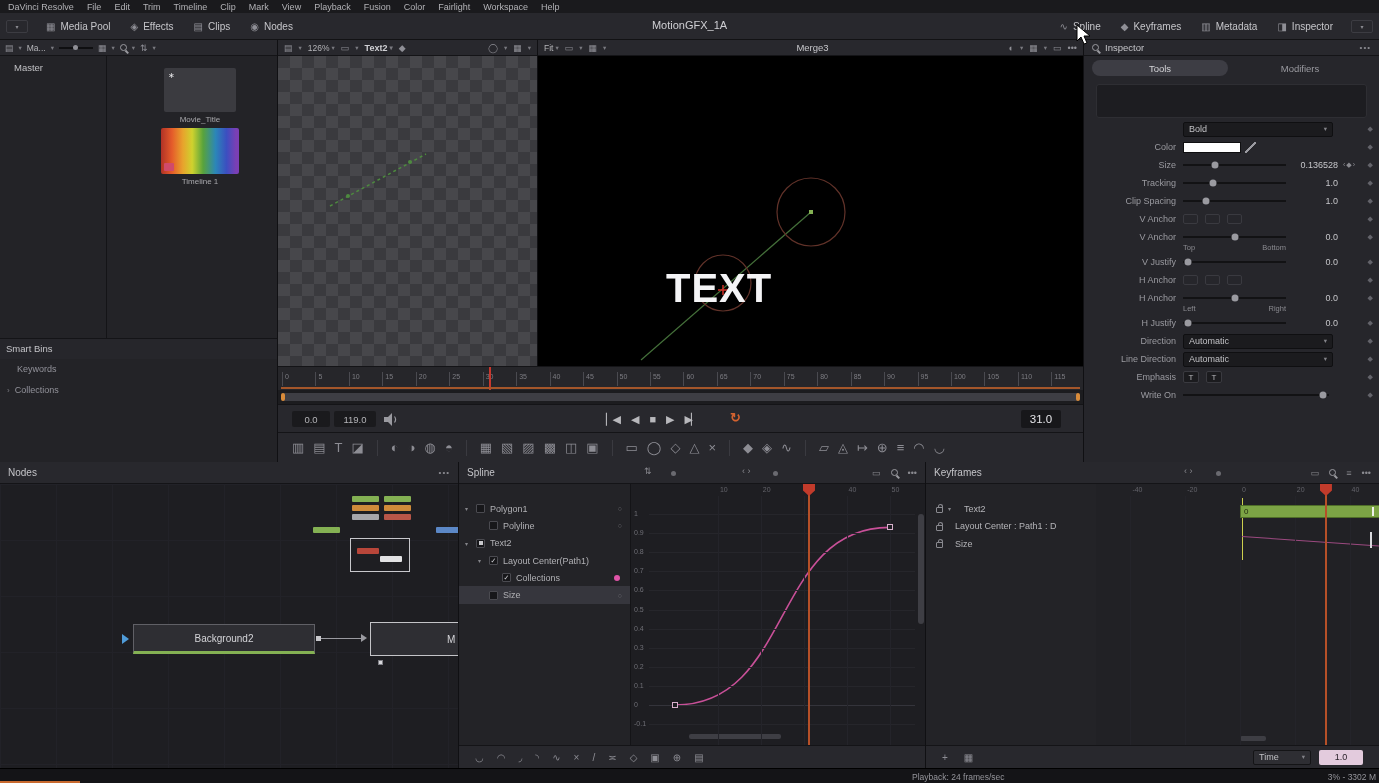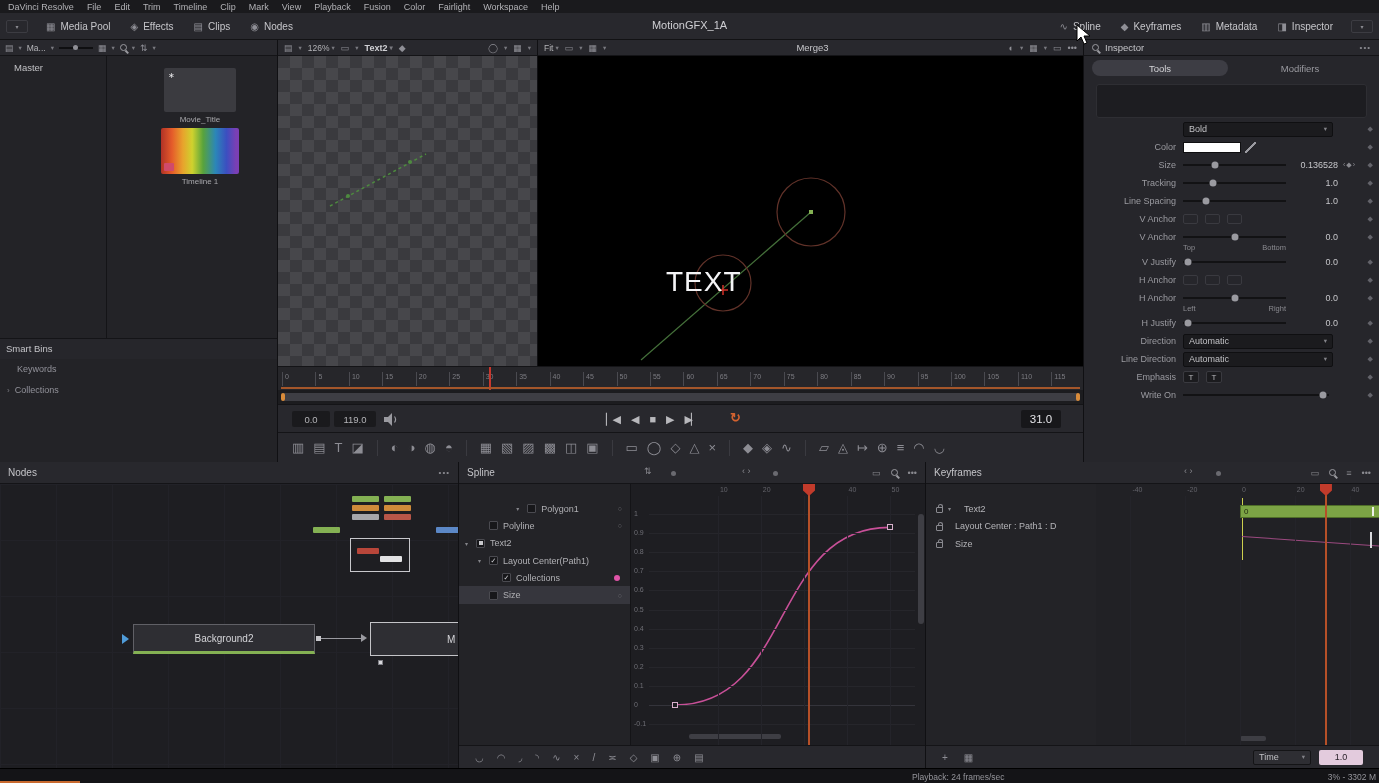--- a/index.html
+++ b/index.html
@@ -48,21 +48,21 @@
 #rv{position:absolute;left:259px;top:0;width:546px;height:326px;border-left:1px solid #101013;}
 .v-header{height:16px;background:#28282d;border-bottom:1px solid #141417;display:flex;align-items:center;gap:6px;padding:0 6px;position:relative;font-size:8.5px;color:#9a9aa0;}
 .v-zoom{display:flex;align-items:center;gap:2px;font-size:8.5px;color:#b4b4b8;}
 .v-node{display:flex;align-items:center;gap:2px;font-size:9px;font-weight:bold;color:#d0d0d4;}
 .v-center{position:absolute;left:4px;right:0;text-align:center;font-size:9.5px;color:#c6c6ca;pointer-events:none;}
 .v-right{margin-left:auto;display:flex;align-items:center;gap:6px;}
 .lv-canvas{position:absolute;left:0;top:16px;width:259px;height:310px;overflow:hidden;
 background-image:conic-gradient(#47474b 90deg,#3a3a3e 90deg 180deg,#47474b 180deg 270deg,#3a3a3e 270deg);background-size:24px 24px;}
 .rv-canvas{position:absolute;left:0;top:16px;width:546px;height:310px;background:#000;overflow:hidden;}
 .lv-text{position:absolute;left:-6px;top:190px;font-size:70px;font-weight:bold;color:#f2f2f2;letter-spacing:-2px;line-height:1;}
-.rv-text{position:absolute;left:128px;top:212px;font-size:28px;font-weight:normal;color:#f4f4f6;letter-spacing:1px;line-height:1;}
+.rv-text{position:absolute;left:128px;top:212px;font-size:40px;font-weight:bold;color:#f4f4f6;letter-spacing:1px;line-height:1;}
 .v-overlay{position:absolute;left:0;top:0;}
 
 #ruler{position:absolute;left:0;top:326px;width:805px;height:24px;background:#26262a;border-top:1px solid #141417;overflow:hidden;}
 #ruler::after{content:"";position:absolute;left:3px;right:3px;bottom:1px;height:2px;background:#a4562a;}
 .tick{position:absolute;top:5px;font-size:7px;color:#7c7c82;border-left:1px solid #4a4a50;padding-left:2px;line-height:9px;height:14px;}
 .ruler-playhead{position:absolute;top:0;bottom:0;width:2px;background:#c8372d;}
 #scrollzone{position:absolute;left:0;top:350px;width:805px;height:14px;background:#1c1c1f;}
 #scrollzone .thumb{position:absolute;left:3px;right:3px;top:3px;height:8px;background:#3e3e44;border-radius:4px;}
 #scrollzone .m1,#scrollzone .m2{position:absolute;top:3px;width:4px;height:8px;background:#d98b3a;border-radius:2px;}
 #scrollzone .m1{left:3px;} #scrollzone .m2{right:3px;}
@@ -484,21 +484,21 @@
           <span class="insp-label">Tracking</span>
           <div class="insp-ctl">
             <div class="slider">
               <i class="knob" style="left: 29%;"></i>
             </div>
             <span class="sl-val">1.0</span>
           </div>
           <span class="row-diamond">◆</span>
         </div>
         <div class="insp-row">
-          <span class="insp-label">Line Spacing</span>
+          <span class="insp-label">Clip Spacing</span>
           <div class="insp-ctl">
             <div class="slider">
               <i class="knob" style="left: 22%;"></i>
             </div>
             <span class="sl-val">1.0</span>
           </div>
           <span class="row-diamond">◆</span>
         </div>
         <div class="insp-row">
           <span class="insp-label">V Anchor</span>
@@ -646,21 +646,21 @@
         <span class="hd-dot" style="left:212px"></span>
         <span class="hd-ic" style="left:283px">‹ ›</span>
         <span class="hd-dot" style="left:314px"></span>
         <span class="b-right-ics">
           <span>▭</span>
           <span class="mag"></span>
           <span>•••</span>
         </span>
       </div>
       <div id="spline-tree">
-          <div class="sp-row" style="padding-left: 6px; justify-content: center;">
+          <div class="sp-row" style="padding-left: 6px;">
             <span class="caret">▾</span>
             <span class="cb"></span>
             <span class="sp-label">Polygon1</span>
             <span class="rdot">○</span>
           </div>
           <div class="sp-row" style="padding-left: 19px;">
             <span class="caret empty"></span>
             <span class="cb"></span>
             <span class="sp-label">Polyline</span>
             <span class="rdot">○</span>

